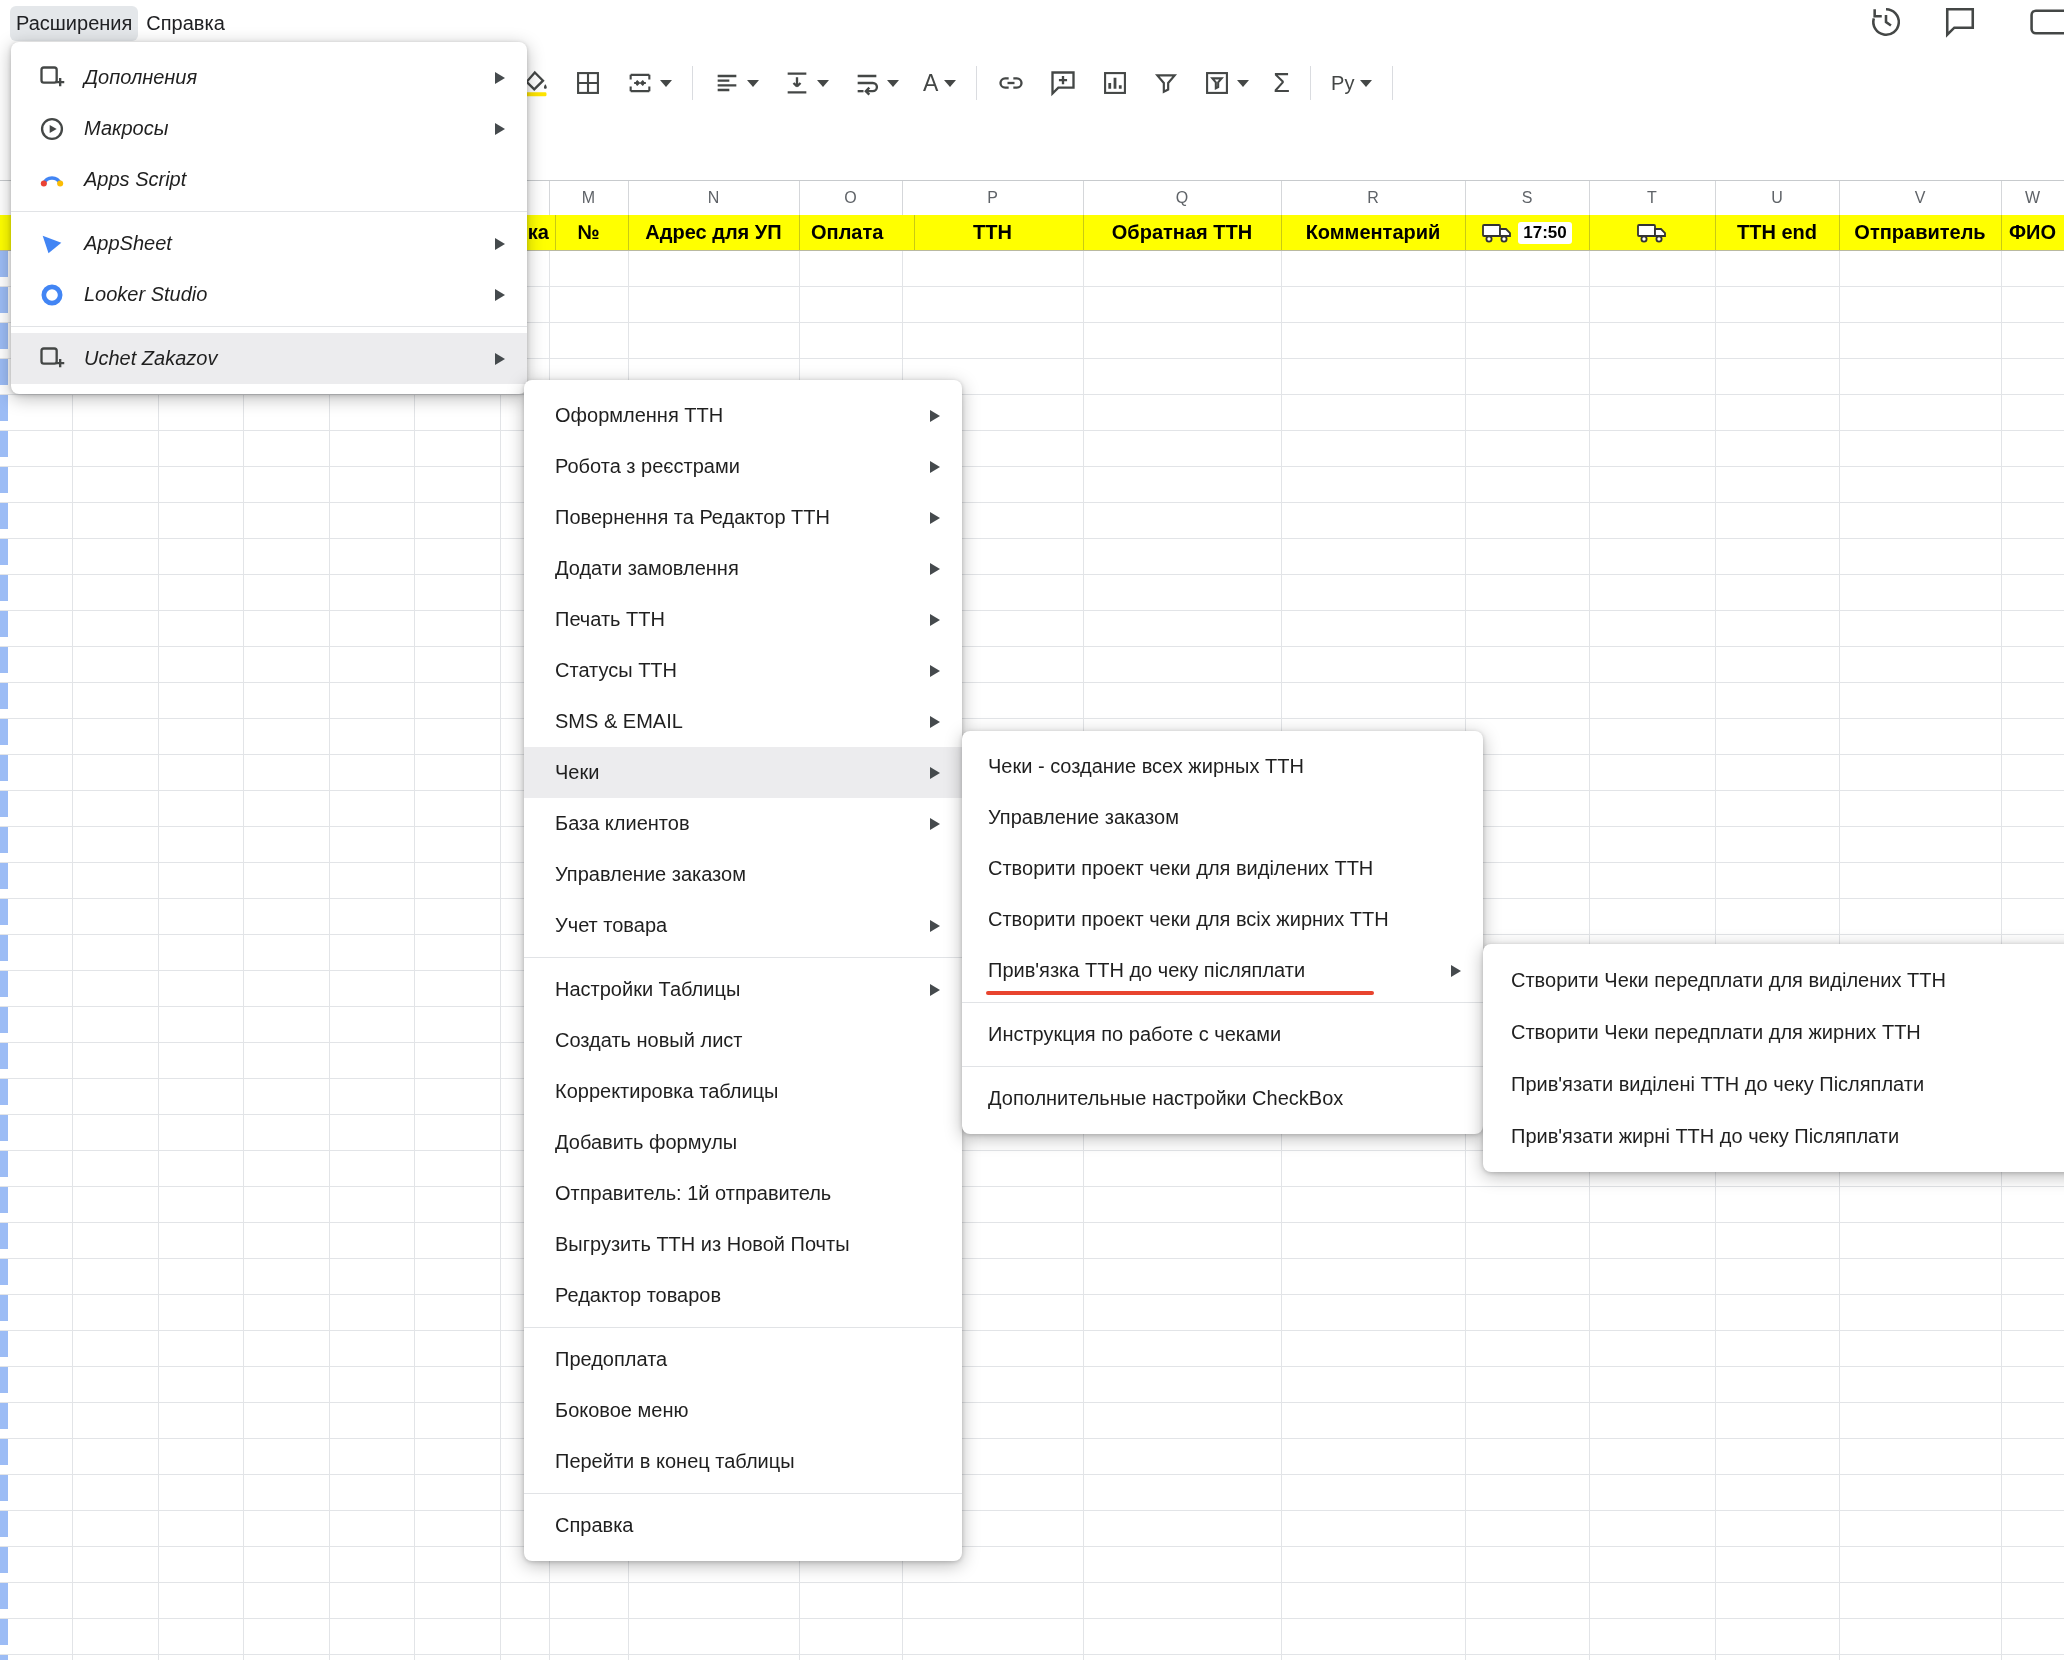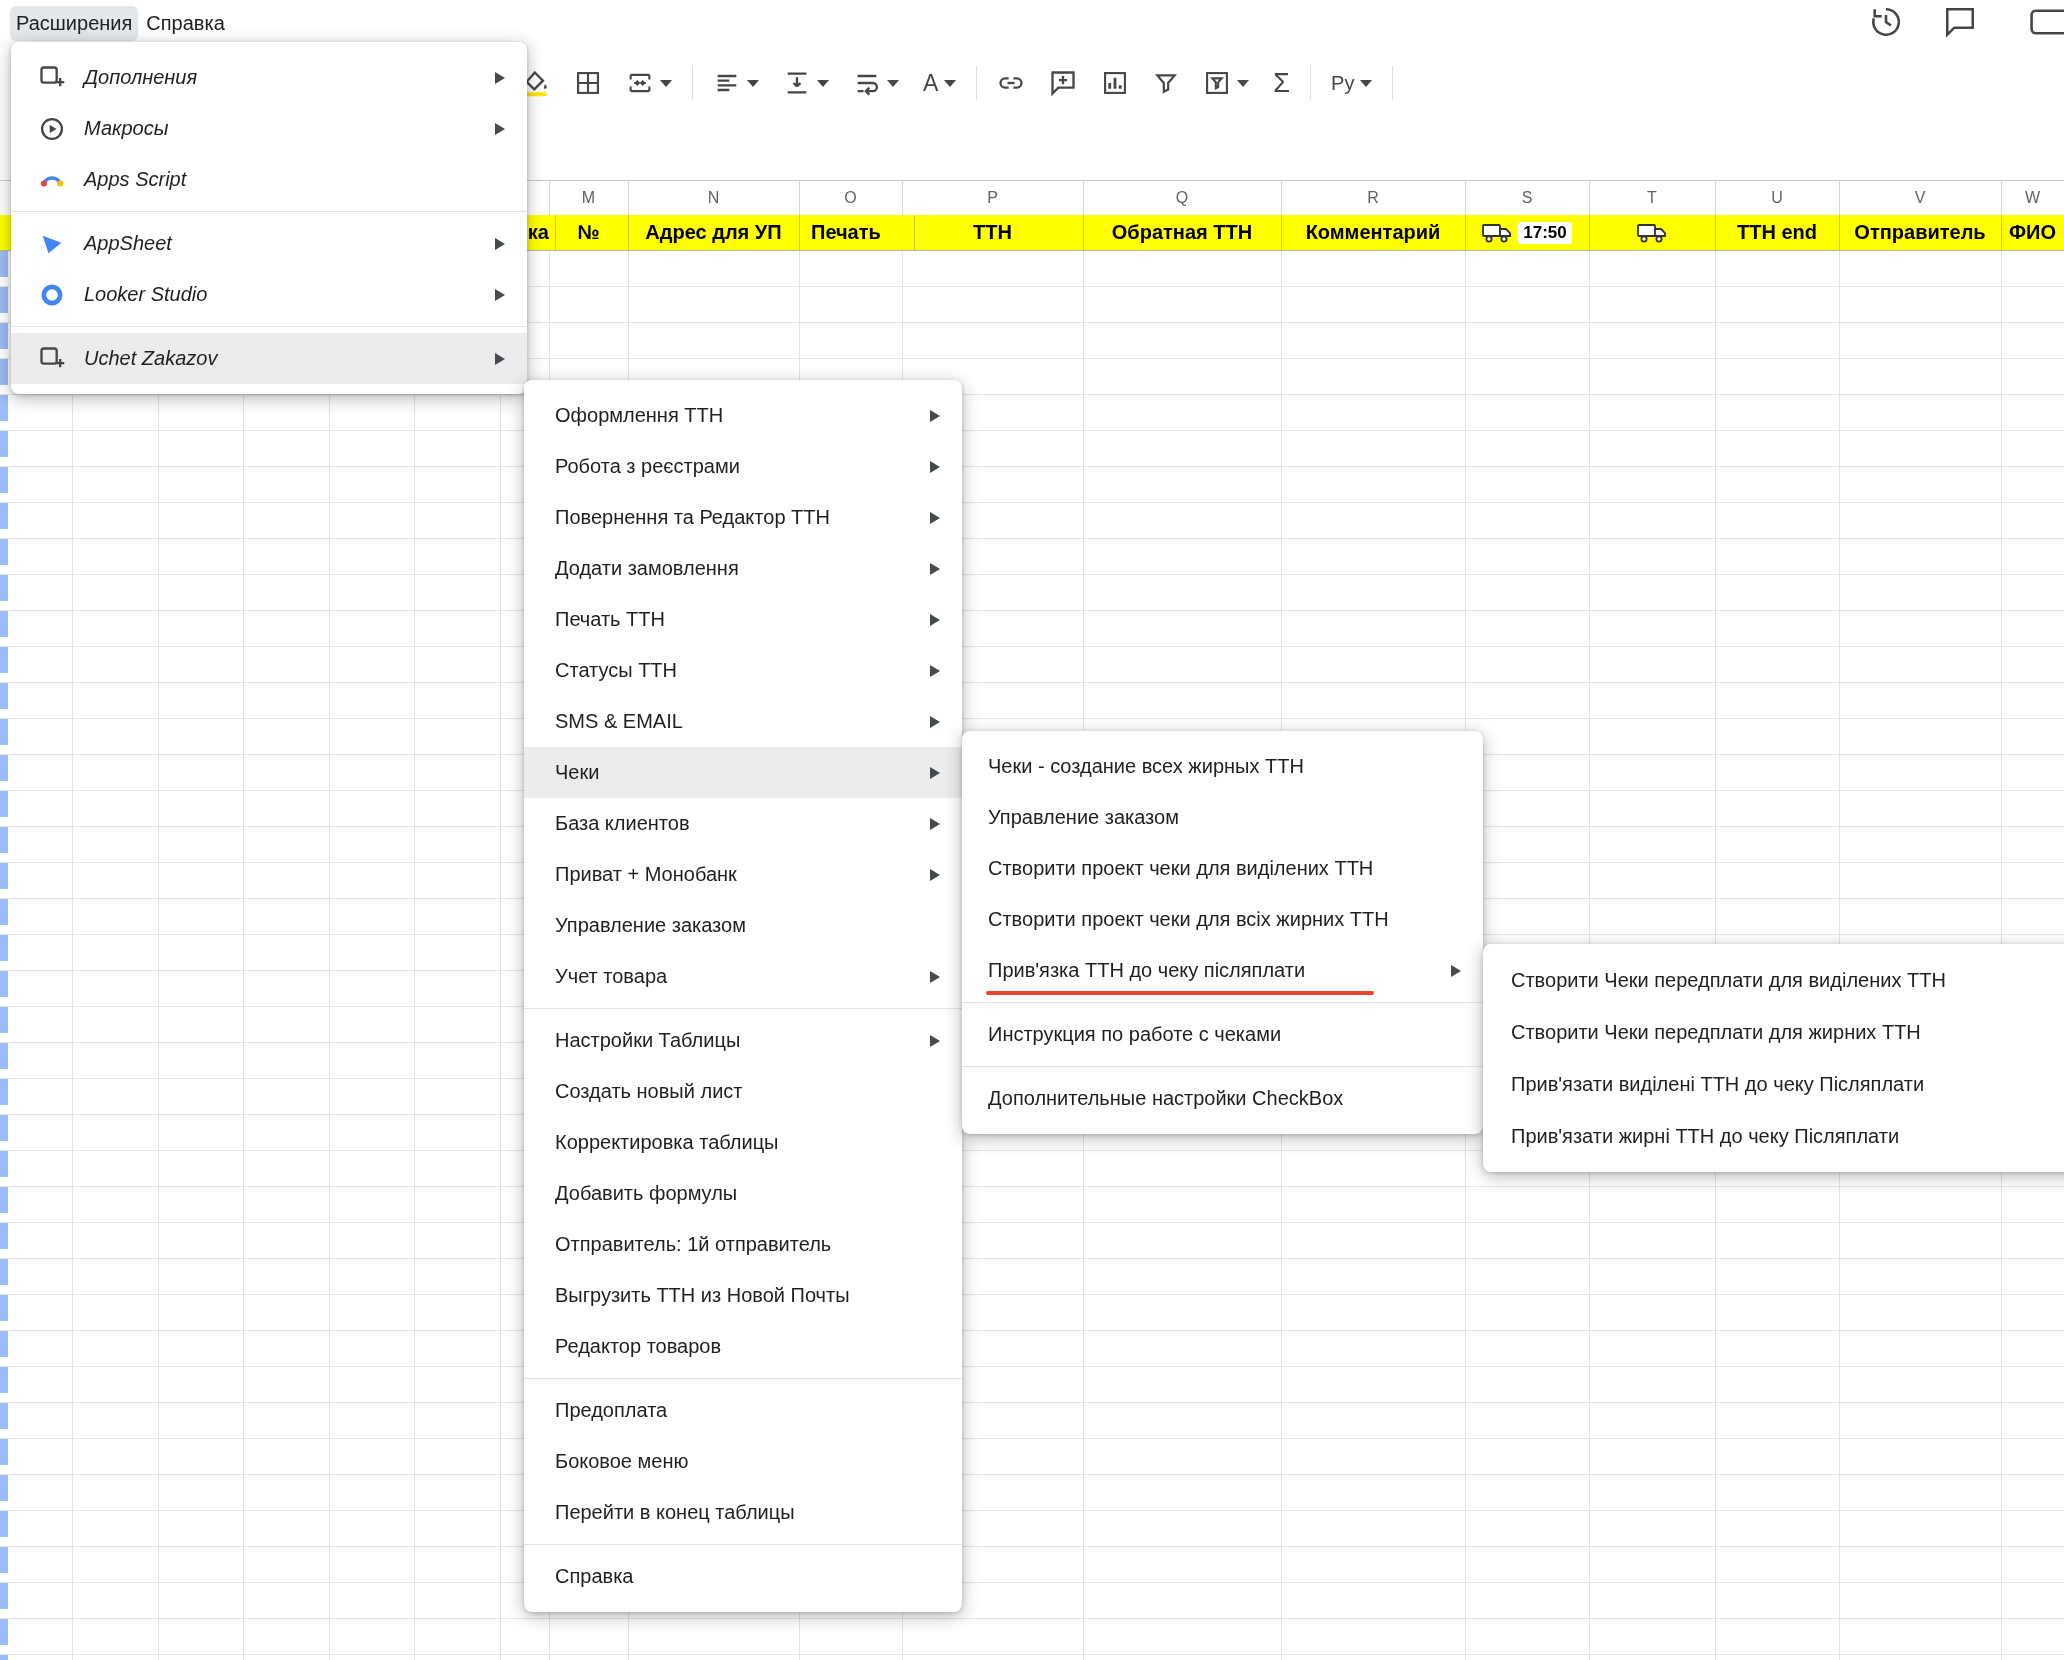--- a/index.html
+++ b/index.html
@@ -98,21 +98,21 @@
     <div class="cell c-t">T</div>
     <div class="cell c-u">U</div>
     <div class="cell c-v">V</div>
     <div class="cell c-w">W</div>
   </div>
 
   <div class="yellowrow">
     <div class="cell c-pre" style="justify-content:flex-end;padding-right:6px;">ка</div>
     <div class="cell c-m">№</div>
     <div class="cell c-n">Адрес для УП</div>
-    <div class="cell c-o" style="justify-content:flex-start;padding-left:12px;">Печать</div>
+    <div class="cell c-o" style="justify-content:flex-start;padding-left:12px;">Оплата</div>
     <div class="cell c-p">ТТН</div>
     <div class="cell c-q">Обратная ТТН</div>
     <div class="cell c-r">Комментарий</div>
     <div class="cell c-s">
       <span class="mi-icon">
         <svg width="30" height="22" viewBox="0 0 30 22">
             <rect x="1" y="3" width="17" height="11" rx="1" fill="#fff" stroke="#333" stroke-width="1.8"></rect>
             <path d="M18 7 h6 l4 4 v3 h-10 z" fill="#fff" stroke="#333" stroke-width="1.8"></path>
             <circle cx="7" cy="17" r="2.6" fill="#fff" stroke="#333" stroke-width="1.8"></circle>
             <circle cx="22" cy="17" r="2.6" fill="#fff" stroke="#333" stroke-width="1.8"></circle>
@@ -371,24 +371,20 @@
       </div>
     <div class="menu-item hl">
         <span>Чеки</span>
         <span class="mi-arrow"></span>
       </div>
     <div class="menu-item">
         <span>База клиентов</span>
         <span class="mi-arrow"></span>
       </div>
     <div class="menu-item">
-        <span>Приват + Монобанк</span>
-        <span class="mi-arrow"></span>
-      </div>
-    <div class="menu-item">
         <span>Управление заказом</span>
       </div>
     <div class="menu-item">
         <span>Учет товара</span>
         <span class="mi-arrow"></span>
       </div>
     <div class="menu-sep"></div>
     <div class="menu-item">
         <span>Настройки Таблицы</span>
         <span class="mi-arrow"></span>

